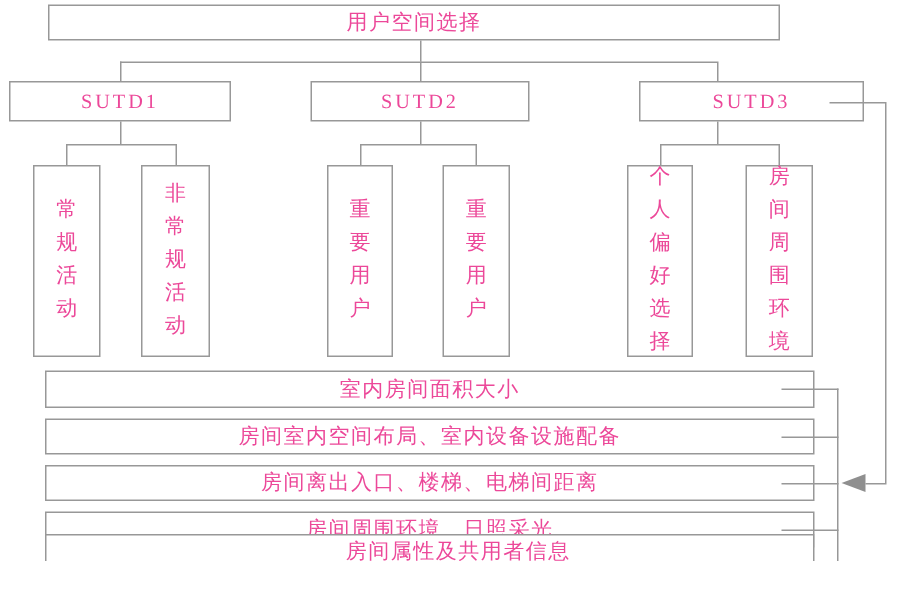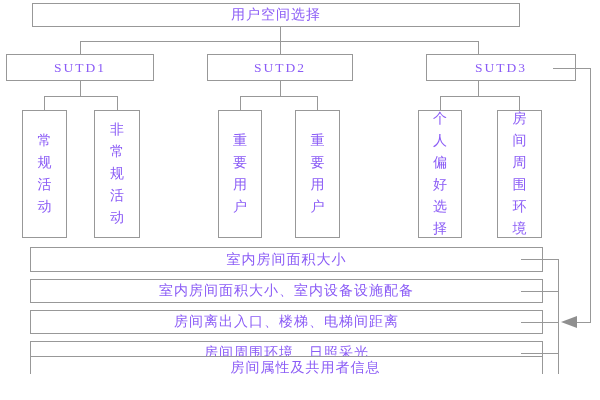--- a/index.html
+++ b/index.html
@@ -1,19 +1,19 @@
 <!DOCTYPE html>
 <html><head>
 <meta charset="utf-8">
 <style>
   html,body{margin:0;padding:0;background:#ffffff;}
   #stage{
     position:relative;width:600px;height:374px;background:#ffffff;
     font-family:"Liberation Serif","DejaVu Serif",serif;
-    color:#8b5cf6;overflow:hidden;
+    color:#ec4899;overflow:hidden;
   }
   .box{
     position:absolute;border:1px solid #989898;background:#ffffff;
     display:flex;align-items:center;justify-content:center;
     box-sizing:border-box;font-size:14px;letter-spacing:1px;
   }
   .sutd{font-size:13.5px;letter-spacing:2px;}
   .vbox{display:flex;align-items:center;justify-content:center;}
   .vtext{
     width:18px;line-height:22px;font-size:14px;text-align:center;
@@ -86,21 +86,21 @@
     <div class="vtext">个人偏好选择</div>
   </div>
   <div class="box vbox" style="left:497px;top:110px;width:45px;height:128px;">
     <div class="vtext">房间周围环境</div>
   </div>
 
   <div class="box bar" style="left:8px;top:247px;width:513px;height:25px;">
     <span>室内房间面积大小</span>
   </div>
   <div class="box bar" style="left:8px;top:279px;width:513px;height:24px;">
-    <span>室内房间面积大小、室内设备设施配备</span>
+    <span>房间室内空间布局、室内设备设施配备</span>
   </div>
   <div class="box bar" style="left:8px;top:310px;width:513px;height:24px;">
     <span>房间离出入口、楼梯、电梯间距离</span>
   </div>
   <div class="box bar" style="left:8px;top:341px;width:513px;height:24px;">
     <span>房间周围环境、日照采光</span>
   </div>
   <div class="box bar" style="left:8px;top:356px;width:513px;height:24px;padding-left:38px;">
     <span>房间属性及共用者信息</span>
   </div>

